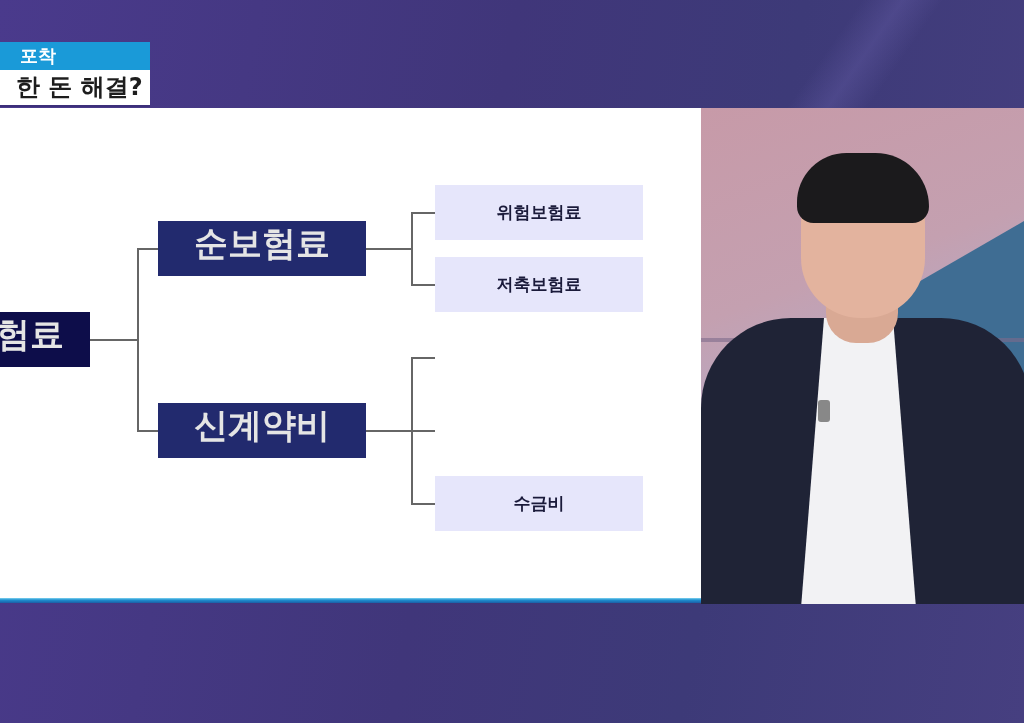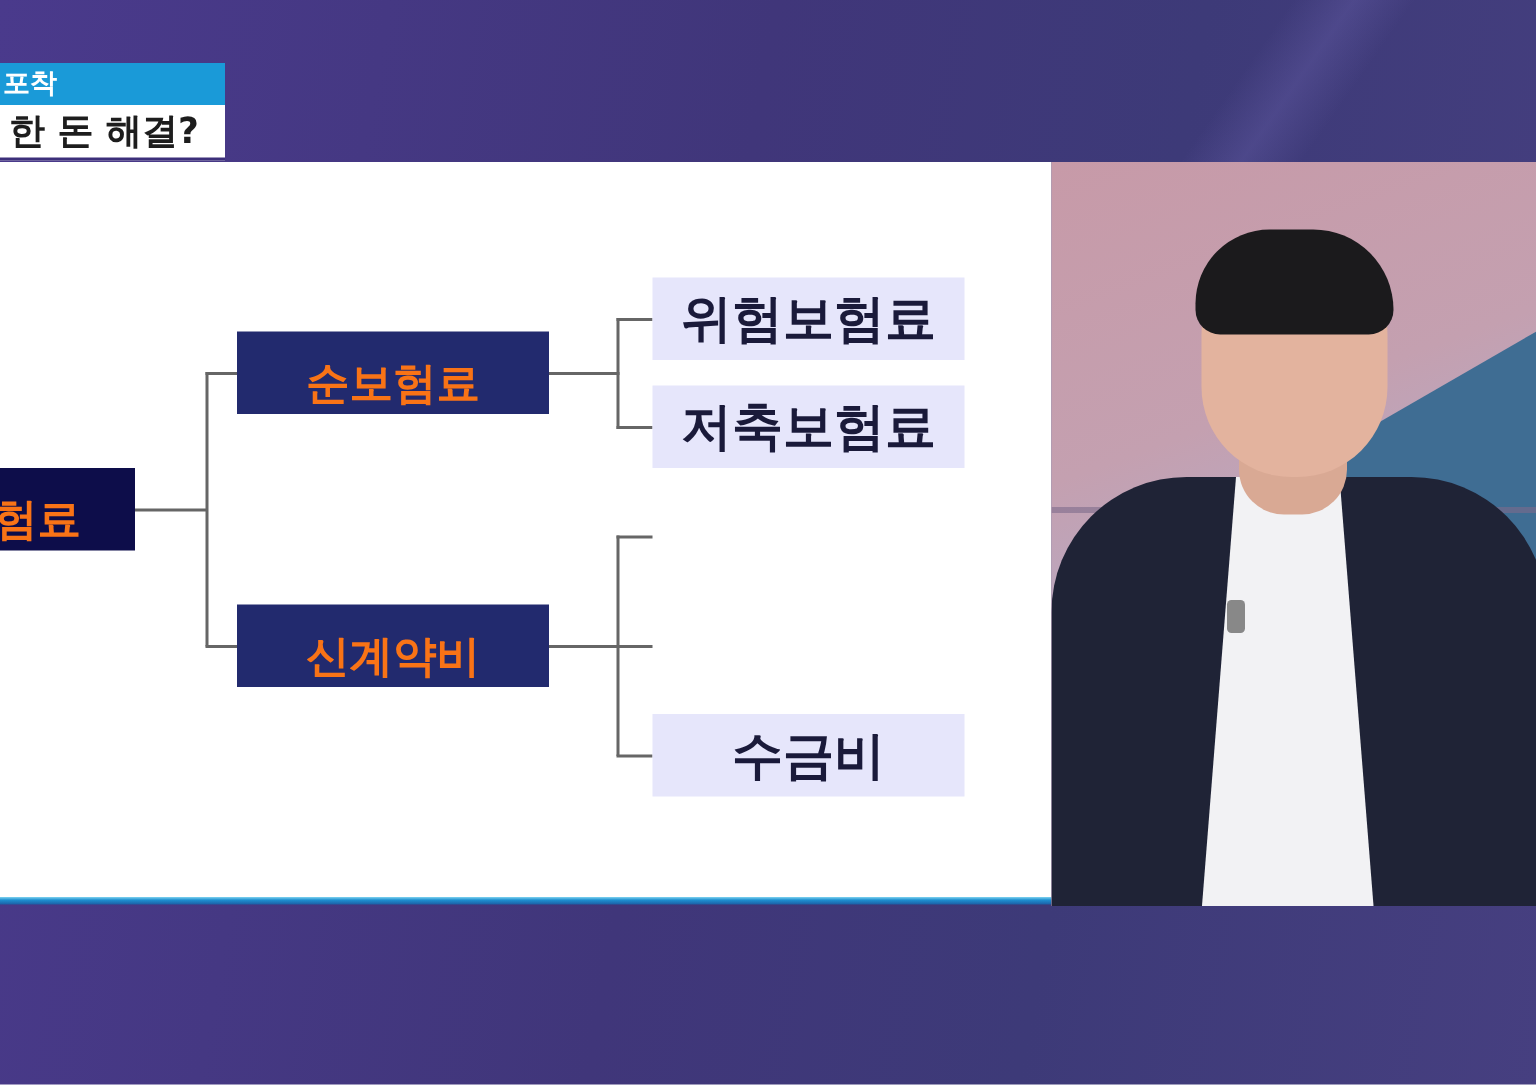--- a/index.html
+++ b/index.html
@@ -8,43 +8,43 @@
     background: linear-gradient(100deg, #4a3a8c 0%, #40367a 45%, #3d3a78 70%, #463f80 100%);
     font-family: "DejaVu Sans", "Liberation Sans", sans-serif;
   }
   .bg-streak {
     position:absolute; left:700px; top:0; width:330px; height:108px;
     background: linear-gradient(125deg, transparent 40%, rgba(120,110,190,0.25) 50%, transparent 60%);
   }
   .caption { position:absolute; left:0; top:42px; width:150px; }
   .caption-top {
     height:28px; background:#1a9ad8; color:#fff; font-size:18px; font-weight:bold;
-    line-height:28px; padding-left:2px; overflow:hidden; white-space:nowrap;
+    line-height:28px; padding-left:20px; overflow:hidden; white-space:nowrap;
   }
   .caption-bottom {
     height:35px; background:#fff; color:#1d1d1d; font-size:24px; font-weight:bold;
-    line-height:35px; padding-left:6px; overflow:hidden; white-space:nowrap;
+    line-height:35px; padding-left:16px; overflow:hidden; white-space:nowrap;
     border-bottom:2px solid #3c2f7a;
   }
   .slide {
     position:absolute; left:0; top:108px; width:701px; height:490px; background:#fff;
   }
   .slide-stripe {
     position:absolute; left:0; top:598px; width:701px; height:5px;
     background: linear-gradient(#7fd3f0 0%, #1e8fd0 40%, #1b5fa6 100%);
   }
   .line { position:absolute; background:#666; }
   .node-dark {
-    position:absolute; background:#222a6e; color:#f97316; font-weight:bold;
-    font-size:29px; display:flex; align-items:flex-end; justify-content:center;
+    position:absolute; background:#222a6e; color:#e5e5e5; font-weight:bold;
+    font-size:34px; display:flex; align-items:flex-start; justify-content:center;
   }
   .root { background:#0d0d4a; justify-content:flex-start; padding-left:0; }
   .node-light {
     position:absolute; left:435px; width:208px; height:55px; background:#e6e6fb;
-    color:#1a1a3a; font-weight:bold; font-size:34px; display:flex;
+    color:#1a1a3a; font-weight:bold; font-size:17px; display:flex;
     align-items:center; justify-content:center;
   }
   .video {
     position:absolute; left:701px; top:108px; width:323px; height:496px; overflow:hidden;
     background:#b99aa9;
   }
   .video-bg1 { position:absolute; inset:0;
     background: linear-gradient(160deg, #c79aa8 0%, #c4a0b0 35%, #b7a9c4 55%, #c9b9cd 100%); }
   .video-bg2 { position:absolute; right:-40px; top:90px; width:260px; height:300px;
     background:#3f6d93; transform:skewY(-30deg); transform-origin:right top; }

